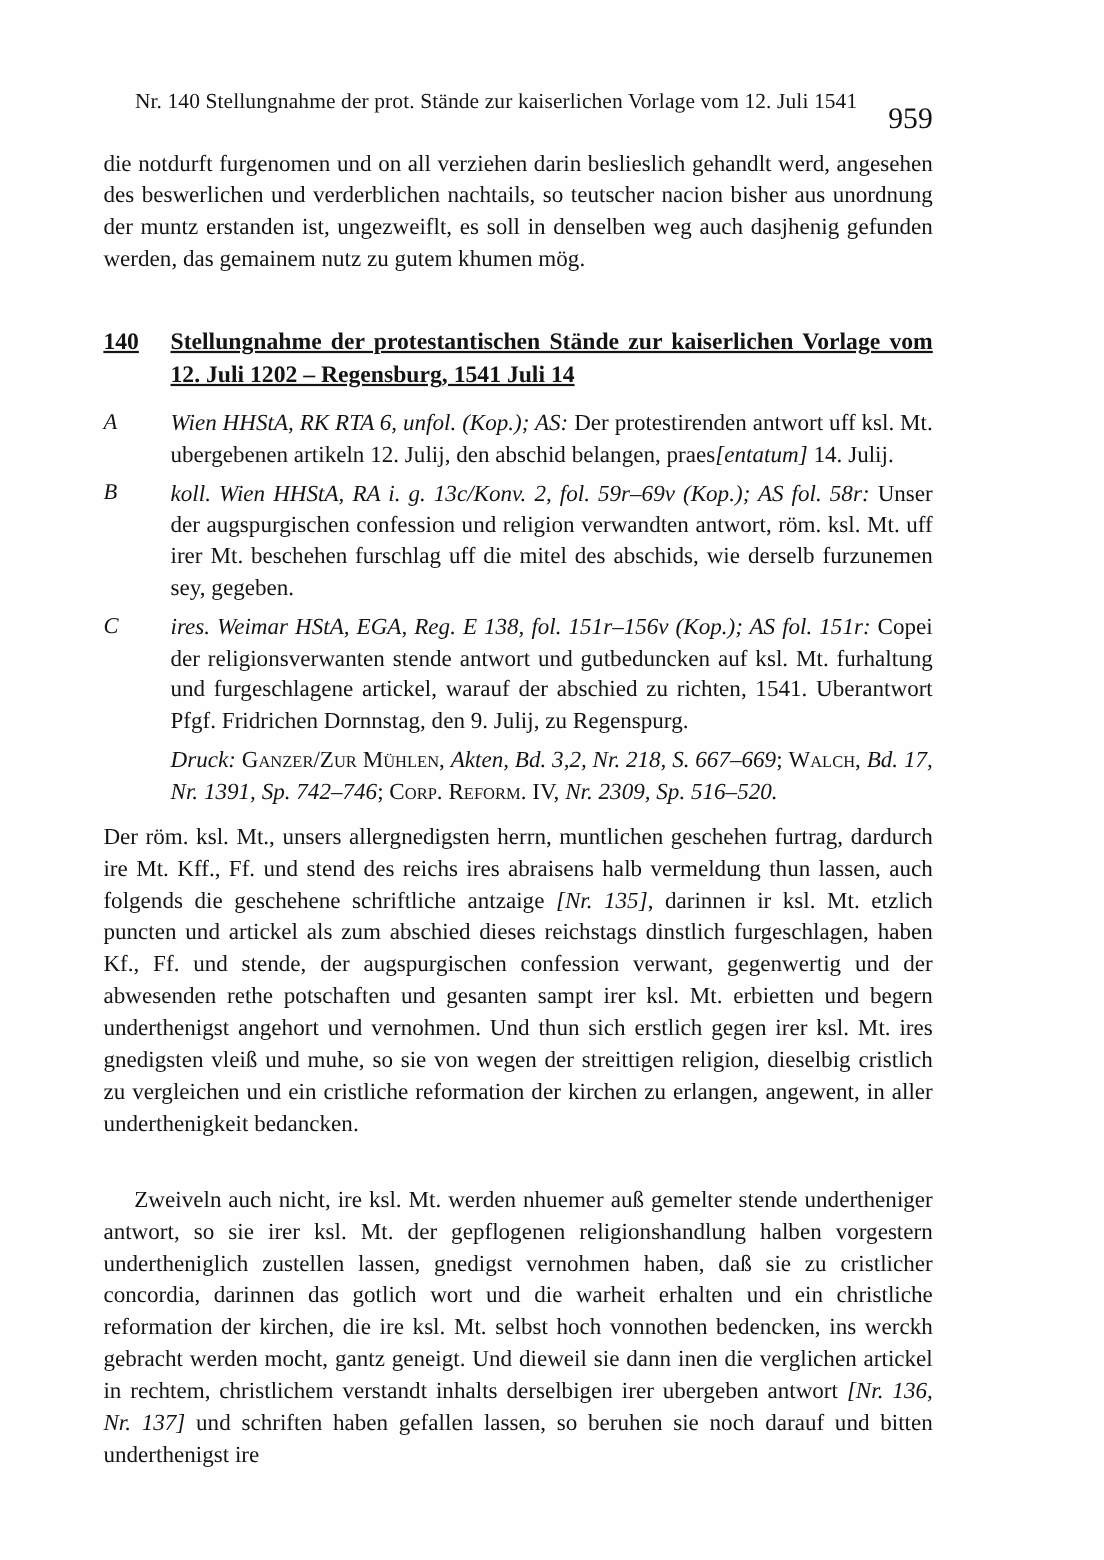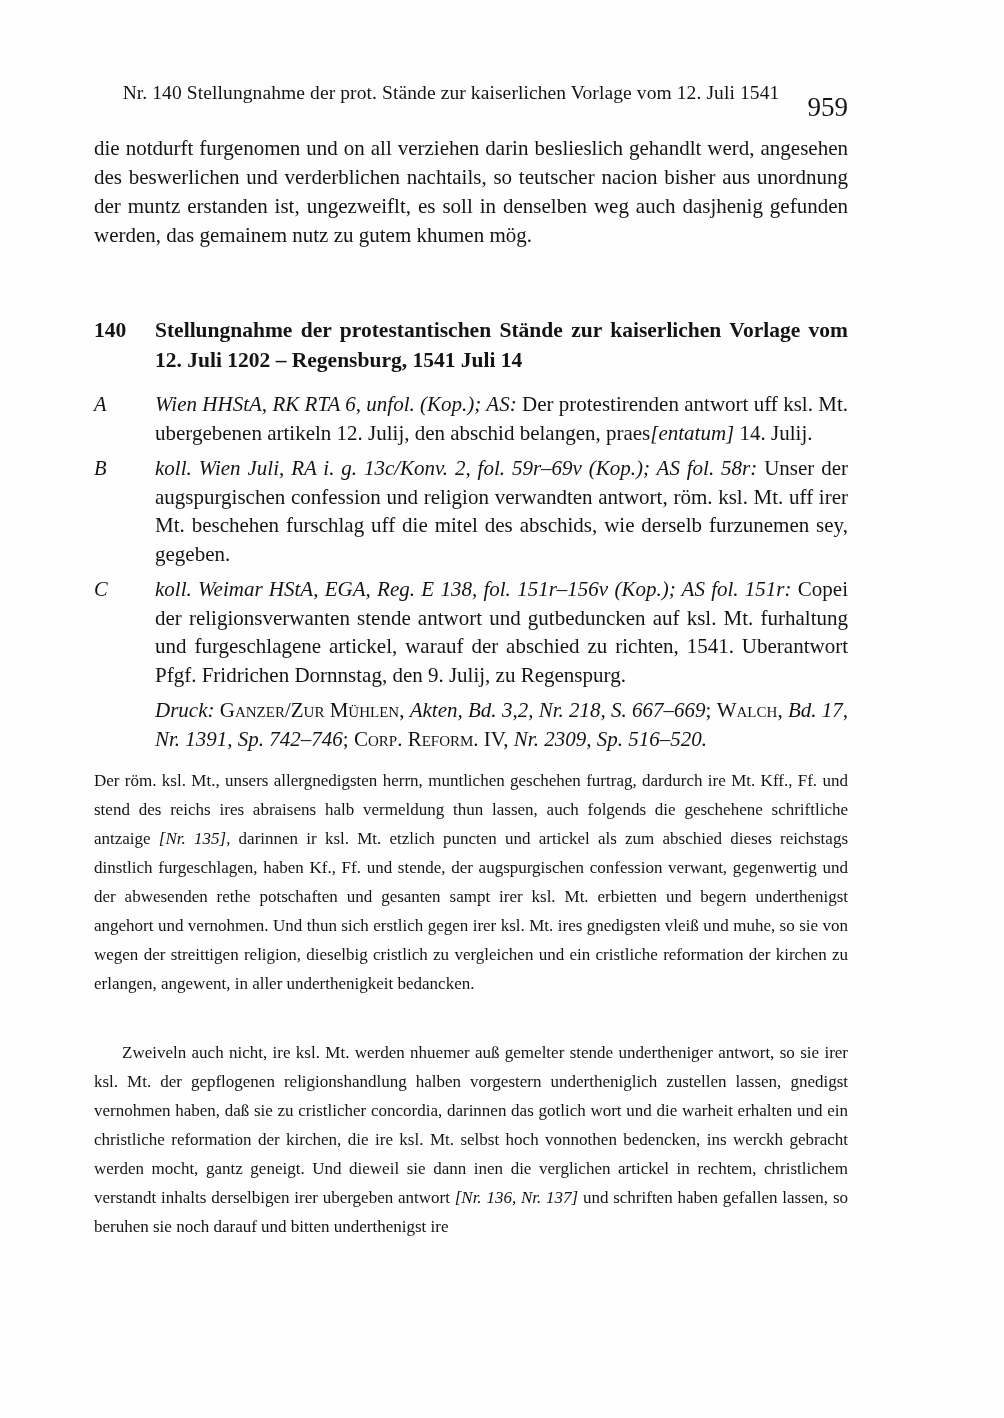--- a/index.html
+++ b/index.html
@@ -49,22 +49,23 @@
   
   .intro {
     margin: 20px 0 0 0;
     font-size: 21px;
     line-height: 29px;
     text-align: justify;
   }
   
   .entry-heading {
     display: flex;
-    margin-top: 66px;
+    margin-top: 46px;
     font-weight: bold;
+    text-decoration: underline;
   }
   .entry-number {
     flex: 0 0 61px;
     font-size: 21.5px;
     line-height: 29.5px;
   }
   .entry-title {
     flex: 1;
     margin: 0;
     font-size: 21.5px;
@@ -96,21 +97,21 @@
   
   .druck {
     margin: 2px 0 0 61px;
     font-size: 21px;
     line-height: 28.5px;
     text-align: justify;
   }
   
   .body-paragraph {
     margin: 0;
-    font-size: 17px;
+    font-size: 21px;
     line-height: 29px;
     text-align: justify;
   }
   .body-paragraph.first {
     margin-top: 13px;
   }
   .body-paragraph.indented {
     text-indent: 28px;
     margin-top: 40px;
   }
@@ -135,25 +136,25 @@
       <h1 class="entry-title">Stellungnahme der protestantischen Stände zur kaiserlichen Vorlage vom 12. Juli 1202 – Regensburg, 1541 Juli 14</h1>
     </div>
 
     <div class="sources">
       <div class="source-item">
         <span class="source-label">A</span>
         <p class="source-text"><span class="run-i">Wien HHStA, RK RTA 6, unfol. (Kop.); AS: </span><span>Der protestirenden antwort uff ksl. Mt. ubergebenen artikeln 12. Julij, den abschid belangen, praes</span><span class="run-i">[entatum]</span><span> 14. Julij.</span></p>
       </div>
       <div class="source-item">
         <span class="source-label">B</span>
-        <p class="source-text"><span class="run-i">koll. Wien Juli, RA i. g. 13c/Konv. 2, fol. 59r–69v (Kop.); AS fol. 58r: </span><span>Unser der augspurgischen confession und religion verwandten antwort, röm. ksl. Mt. uff irer Mt. beschehen furschlag uff die mitel des abschids, wie derselb furzunemen sey, gegeben.</span></p>
+        <p class="source-text"><span class="run-i">koll. Wien HHStA, RA i. g. 13c/Konv. 2, fol. 59r–69v (Kop.); AS fol. 58r: </span><span>Unser der augspurgischen confession und religion verwandten antwort, röm. ksl. Mt. uff irer Mt. beschehen furschlag uff die mitel des abschids, wie derselb furzunemen sey, gegeben.</span></p>
       </div>
       <div class="source-item">
         <span class="source-label">C</span>
-        <p class="source-text"><span class="run-i">koll. Weimar HStA, EGA, Reg. E 138, fol. 151r–156v (Kop.); AS fol. 151r: </span><span>Copei der religionsverwanten stende antwort und gutbeduncken auf ksl. Mt. furhaltung und furgeschlagene artickel, warauf der abschied zu richten, 1541. Uberantwort Pfgf. Fridrichen Dornnstag, den 9. Julij, zu Regenspurg.</span></p>
+        <p class="source-text"><span class="run-i">ires. Weimar HStA, EGA, Reg. E 138, fol. 151r–156v (Kop.); AS fol. 151r: </span><span>Copei der religionsverwanten stende antwort und gutbeduncken auf ksl. Mt. furhaltung und furgeschlagene artickel, warauf der abschied zu richten, 1541. Uberantwort Pfgf. Fridrichen Dornnstag, den 9. Julij, zu Regenspurg.</span></p>
       </div>
       <p class="druck"><span class="run-i">Druck: </span><span class="run-sc">Ganzer/Zur Mühlen</span><span>, </span><span class="run-i">Akten, Bd. 3,2, Nr. 218, S. 667–669</span><span>; </span><span class="run-sc">Walch</span><span>, </span><span class="run-i">Bd. 17, Nr. 1391, Sp. 742–746</span><span>; </span><span class="run-sc">Corp. Reform.</span><span> IV, </span><span class="run-i">Nr. 2309, Sp. 516–520.</span></p>
     </div>
 
     <p class="body-paragraph first"><span>Der röm. ksl. Mt., unsers allergnedigsten herrn, muntlichen geschehen furtrag, dardurch ire Mt. Kff., Ff. und stend des reichs ires abraisens halb vermeldung thun lassen, auch folgends die geschehene schriftliche antzaige </span><span class="run-i">[Nr. 135]</span><span>, darinnen ir ksl. Mt. etzlich puncten und artickel als zum abschied dieses reichstags dinstlich furgeschlagen, haben Kf., Ff. und stende, der augspurgischen confession verwant, gegenwertig und der abwesenden rethe potschaften und gesanten sampt irer ksl. Mt. erbietten und begern underthenigst angehort und vernohmen. Und thun sich erstlich gegen irer ksl. Mt. ires gnedigsten vleiß und muhe, so sie von wegen der streittigen religion, dieselbig cristlich zu vergleichen und ein cristliche reformation der kirchen zu erlangen, angewent, in aller underthenigkeit bedancken.</span></p>
     <p class="body-paragraph indented"><span>Zweiveln auch nicht, ire ksl. Mt. werden nhuemer auß gemelter stende undertheniger antwort, so sie irer ksl. Mt. der gepflogenen religionshandlung halben vorgestern undertheniglich zustellen lassen, gnedigst vernohmen haben, daß sie zu cristlicher concordia, darinnen das gotlich wort und die warheit erhalten und ein christliche reformation der kirchen, die ire ksl. Mt. selbst hoch vonnothen bedencken, ins werckh gebracht werden mocht, gantz geneigt. Und dieweil sie dann inen die verglichen artickel in rechtem, christlichem verstandt inhalts derselbigen irer ubergeben antwort </span><span class="run-i">[Nr. 136, Nr. 137]</span><span> und schriften haben gefallen lassen, so beruhen sie noch darauf und bitten underthenigst ire</span></p>
 
   </div>
 </div>
 

